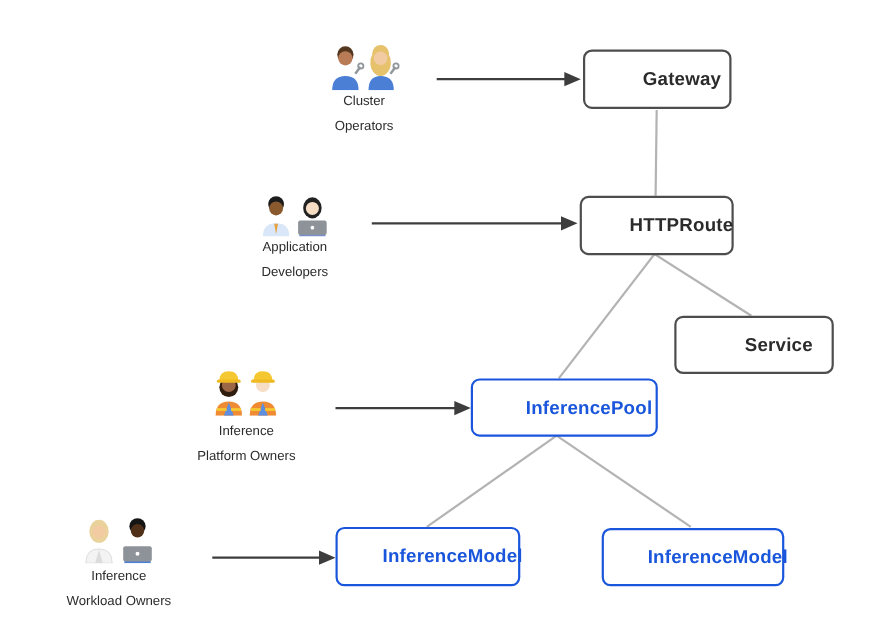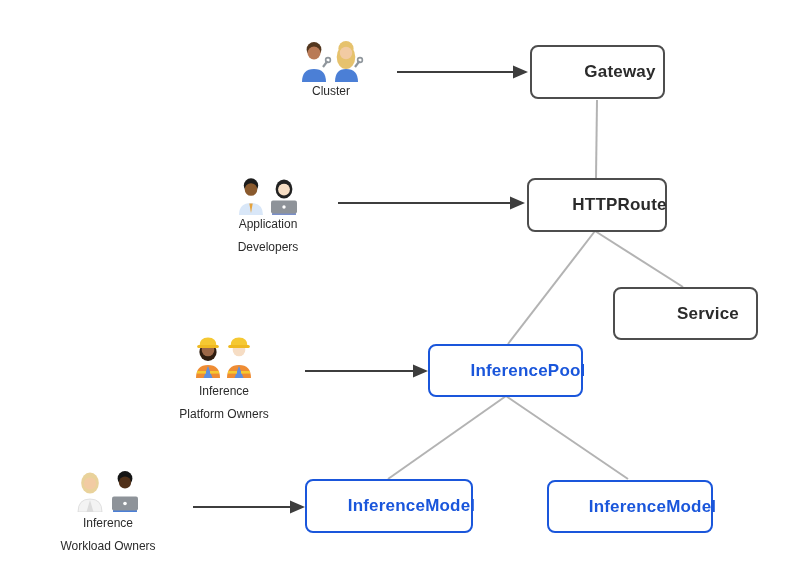--- a/index.html
+++ b/index.html
@@ -78,21 +78,21 @@
       <polygon class="arrow-head" points="305,507 290,500.5 290,513.5"></polygon>
     </g>
   </svg>
 
   <div class="node" style="left:530px; top:45px; width:135px; height:54px;">Gateway</div>
 
   <div class="node" style="left:527px; top:178px; width:140px; height:54px;text-align:center;">HTTPRoute</div>
 
   <div class="node" style="left:613px; top:287px; width:145px; height:53px;">Service</div>
 
-  <div class="node blue" style="left:428px; top:344px; width:155px; height:53px;">InferencePool</div>
+  <div class="node blue" style="left:428px; top:344px; width:170px; height:53px;">InferencePool</div>
 
   <div class="node blue" style="left:305px; top:479px; width:168px; height:54px;">InferenceModel</div>
 
   <div class="node blue" style="left:547px; top:480px; width:166px; height:53px;">InferenceModel</div>
 
   <svg class="persona-icon" style="left:298px; top:36px;" width="66" height="46" viewBox="0 0 66 46" xmlns="http://www.w3.org/2000/svg">
     <g>
       <path d="M4,46 Q4,33 16,33 Q28,33 28,46 Z" fill="#4b7fd6"></path>
       <circle cx="16" cy="13.5" r="7.4" fill="#53371f"></circle>
       <circle cx="16" cy="17" r="6.5" fill="#b97a56"></circle>
@@ -105,20 +105,21 @@
       <path d="M37,46 Q37,33 48,33 Q60,33 60,46 Z" fill="#4b7fd6"></path>
       <circle cx="48" cy="12.5" r="7.6" fill="#e6c26d"></circle>
       <circle cx="48" cy="17" r="6.2" fill="#f2cba3"></circle>
       <path d="M42,14 A6.3,5.6 0 0 1 54,14 L54,11.5 A7,6.2 0 0 0 42,11.5 Z" fill="#e6c26d"></path>
       <path d="M57,31 l4.5,-6" stroke="#8f969c" stroke-width="2.2" fill="none"></path>
       <circle cx="62" cy="24" r="2.4" fill="none" stroke="#8f969c" stroke-width="1.6"></circle>
     </g>
   </svg>
   <div class="persona-label" style="left:231px; top:80px;">
     <div>Cluster</div>
+    <div>Operators</div>
   </div>
 
   <svg class="persona-icon" style="left:235px; top:173px;" width="66" height="42" viewBox="0 0 66 42" xmlns="http://www.w3.org/2000/svg">
     <g>
       <path d="M4,42 Q4,30 16,30 Q28,30 28,42 Z" fill="#d9e7f8"></path>
       <polygon points="14.3,30.5 17.7,30.5 16,40" fill="#e5a23c"></polygon>
       <circle cx="16" cy="12.5" r="7.2" fill="#1c1c1c"></circle>
       <circle cx="16" cy="16.5" r="6.3" fill="#8a5a2e"></circle>
       <path d="M9.8,14 A6.4,5.8 0 0 1 22.2,14 L22.2,11.5 A7,6.2 0 0 0 9.8,11.5 Z" fill="#1c1c1c"></path>
     </g>

